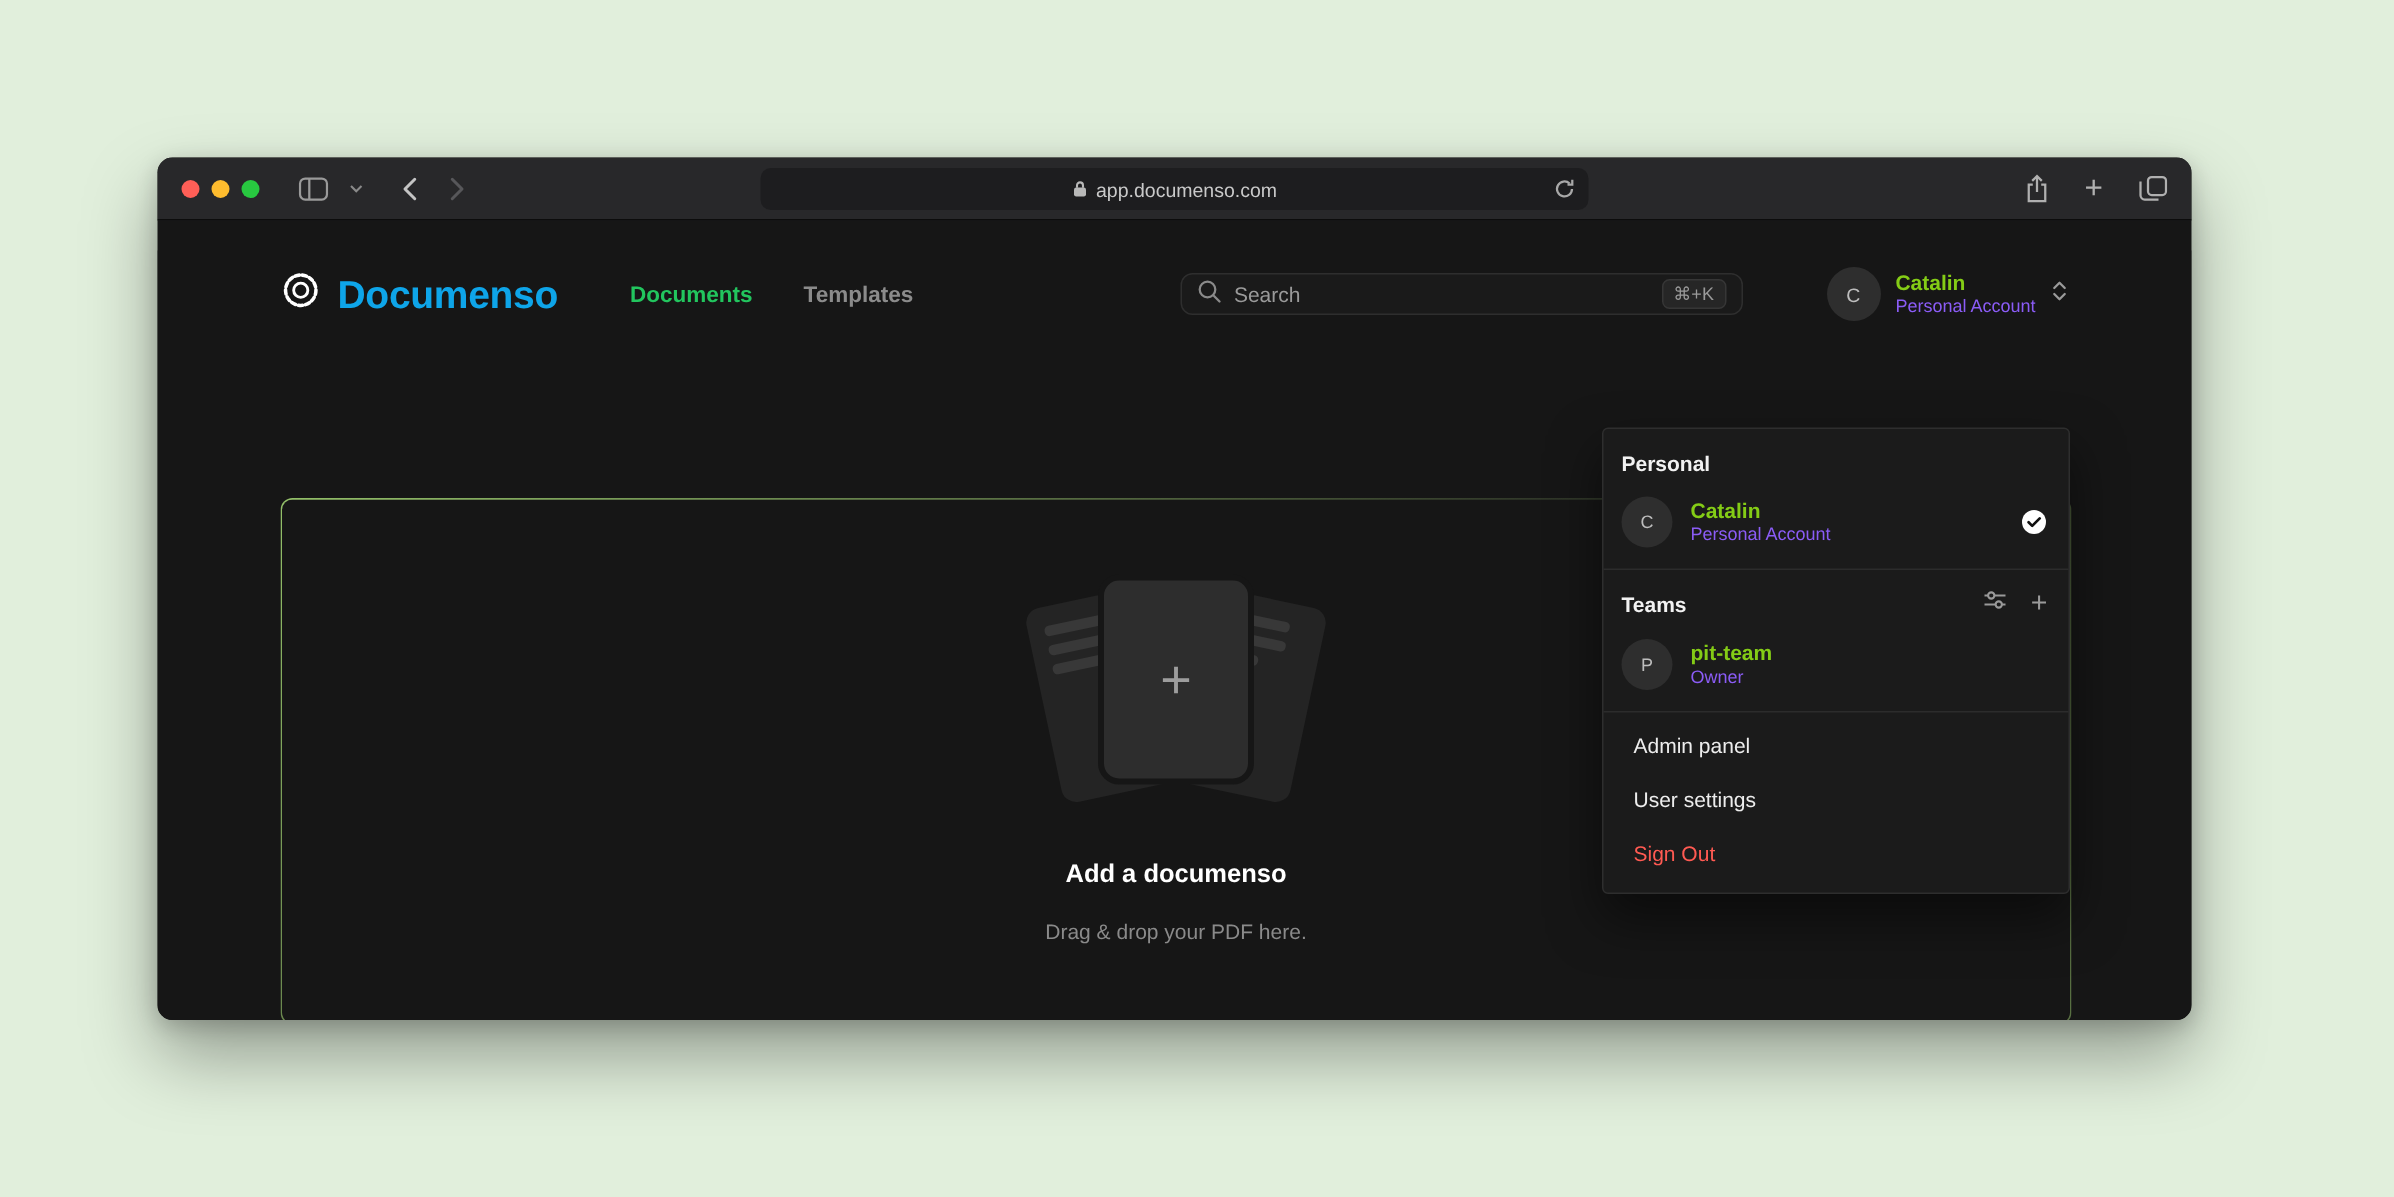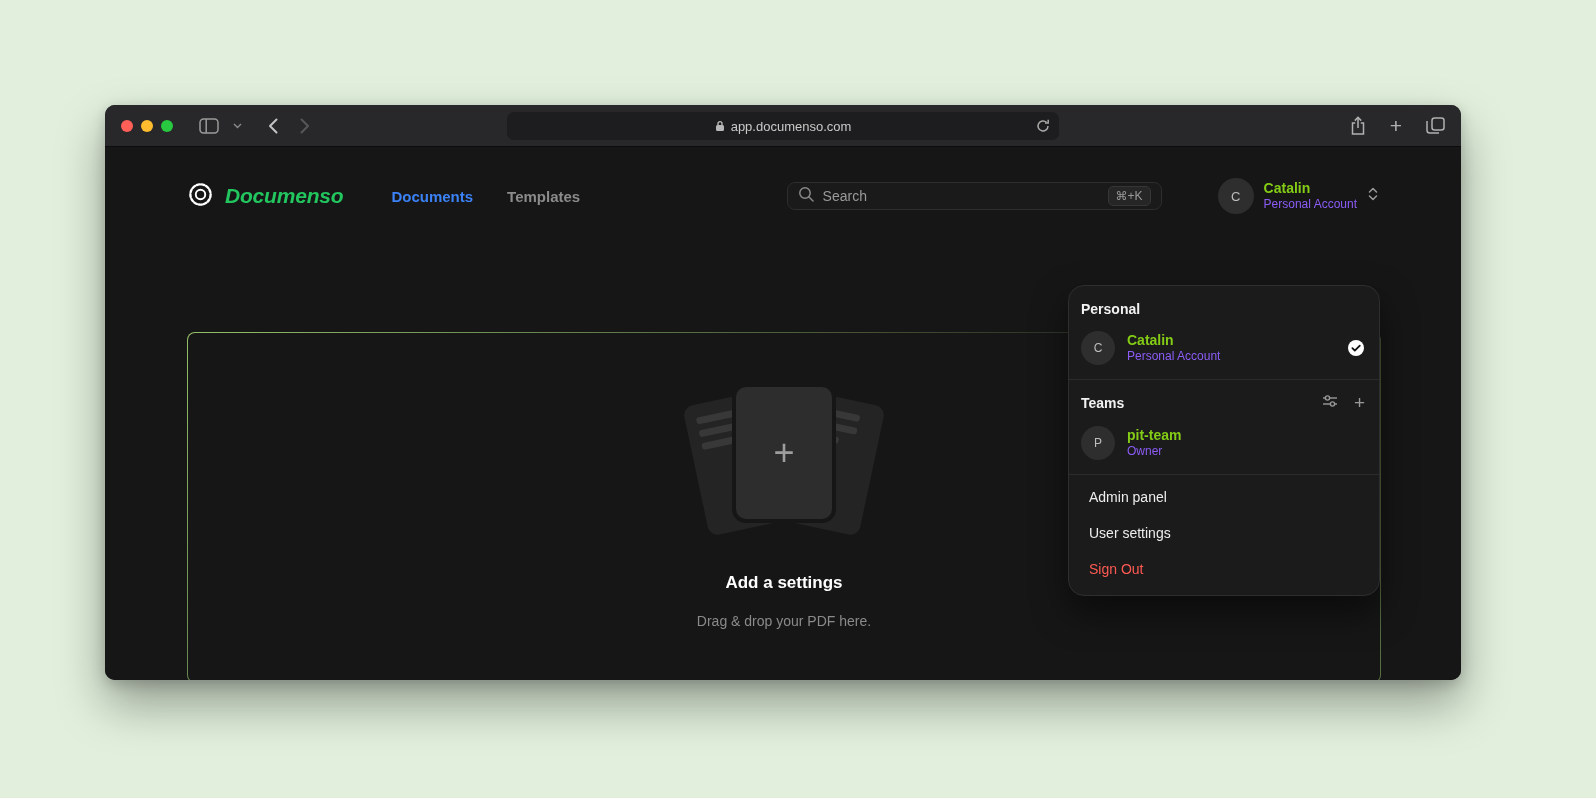--- a/index.html
+++ b/index.html
@@ -47,24 +47,24 @@
   .chrome-right { margin-left:auto; display:flex; align-items:center; gap:24px; }
   .plus-glyph { color:#b0b0b0; font-size:21px; font-weight:300; line-height:1; }
 
   
   .app { position:relative; height:533px; background:#161616; }
   .app-header {
     display:flex; align-items:center;
     height:58px; margin:20px 82px 0 82px;
   }
   .brand { display:flex; align-items:center; gap:11px; cursor:pointer; }
-  .brand-name { color:#22c55e; font-size:21px; font-weight:800; letter-spacing:-.2px;font-style:italic; }
+  .brand-name { color:#0ea5e9; font-size:26px; font-weight:800; letter-spacing:-.2px; }
   .nav { display:flex; gap:34px; margin-left:48px; font-size:15px; font-weight:600; }
   .nav-link { text-decoration:none; color:#8b8b8b; cursor:pointer; }
-  .nav-link.active { color:#3b82f6; }
+  .nav-link.active { color:#22c55e; }
   .search {
     margin-left:auto; width:375px; height:28px;
     border:1px solid #2e2e2e; background:#1a1a1a; border-radius:8px;
     display:flex; align-items:center; gap:9px; padding:0 10px;
   }
   .search input {
     flex:1; background:transparent; border:none; outline:none;
     color:#e5e5e5; font-size:14px;
     font-family:"Liberation Sans","DejaVu Sans",sans-serif;
   }
@@ -108,21 +108,21 @@
     background:#2d2d2d; box-shadow:0 0 0 4px #161616; z-index:2;
     display:flex; align-items:center; justify-content:center;
   }
   .card-plus { color:#9d9d9d; font-size:36px; font-weight:300; }
   .dz-title { color:#ffffff; font-size:17px; font-weight:700; }
   .dz-sub { color:#8a8a8a; font-size:14px; margin-top:20px; }
 
   
   .menu {
     position:absolute; right:81px; top:118px; width:312px;
-    background:#1b1b1b; border:1px solid #2e2e2e; border-radius:16px;
+    background:#1b1b1b; border:1px solid #2e2e2e; border-radius:4px;
     box-shadow:0 16px 34px rgba(0,0,0,.5);
     z-index:10; padding:6px 0 8px 0;
   }
   .menu-label { color:#f2f2f2; font-size:14px; font-weight:700; padding:9px 12px 7px 12px; }
   .menu-account { display:flex; align-items:center; gap:12px; padding:7px 14px 10px 12px; cursor:pointer; }
   .menu-account .avatar { width:34px; height:34px; font-size:12px; }
   .check { margin-left:auto; display:flex; }
   .menu-divider { height:1px; background:#2c2c2c; margin:4px 0; }
   .teams-header { display:flex; align-items:center; padding:9px 14px 7px 12px; }
   .teams-icons { margin-left:auto; display:flex; align-items:center; gap:16px; }
@@ -257,21 +257,21 @@
           <div class="bars">
               <span class="bar"></span>
               <span class="bar"></span>
               <span class="bar"></span>
             </div>
         </div>
         <div class="card center">
           <span class="card-plus">+</span>
         </div>
       </div>
-      <div class="dz-title">Add a settings</div>
+      <div class="dz-title">Add a documenso</div>
       <div class="dz-sub">Drag &amp; drop your PDF here.</div>
     </div>
 
     <div class="menu">
       <div class="menu-label">Personal</div>
 
       <div class="menu-account">
         <span class="avatar">C</span>
         <span class="acct-text">
           <div class="acct-name">Catalin</div>

